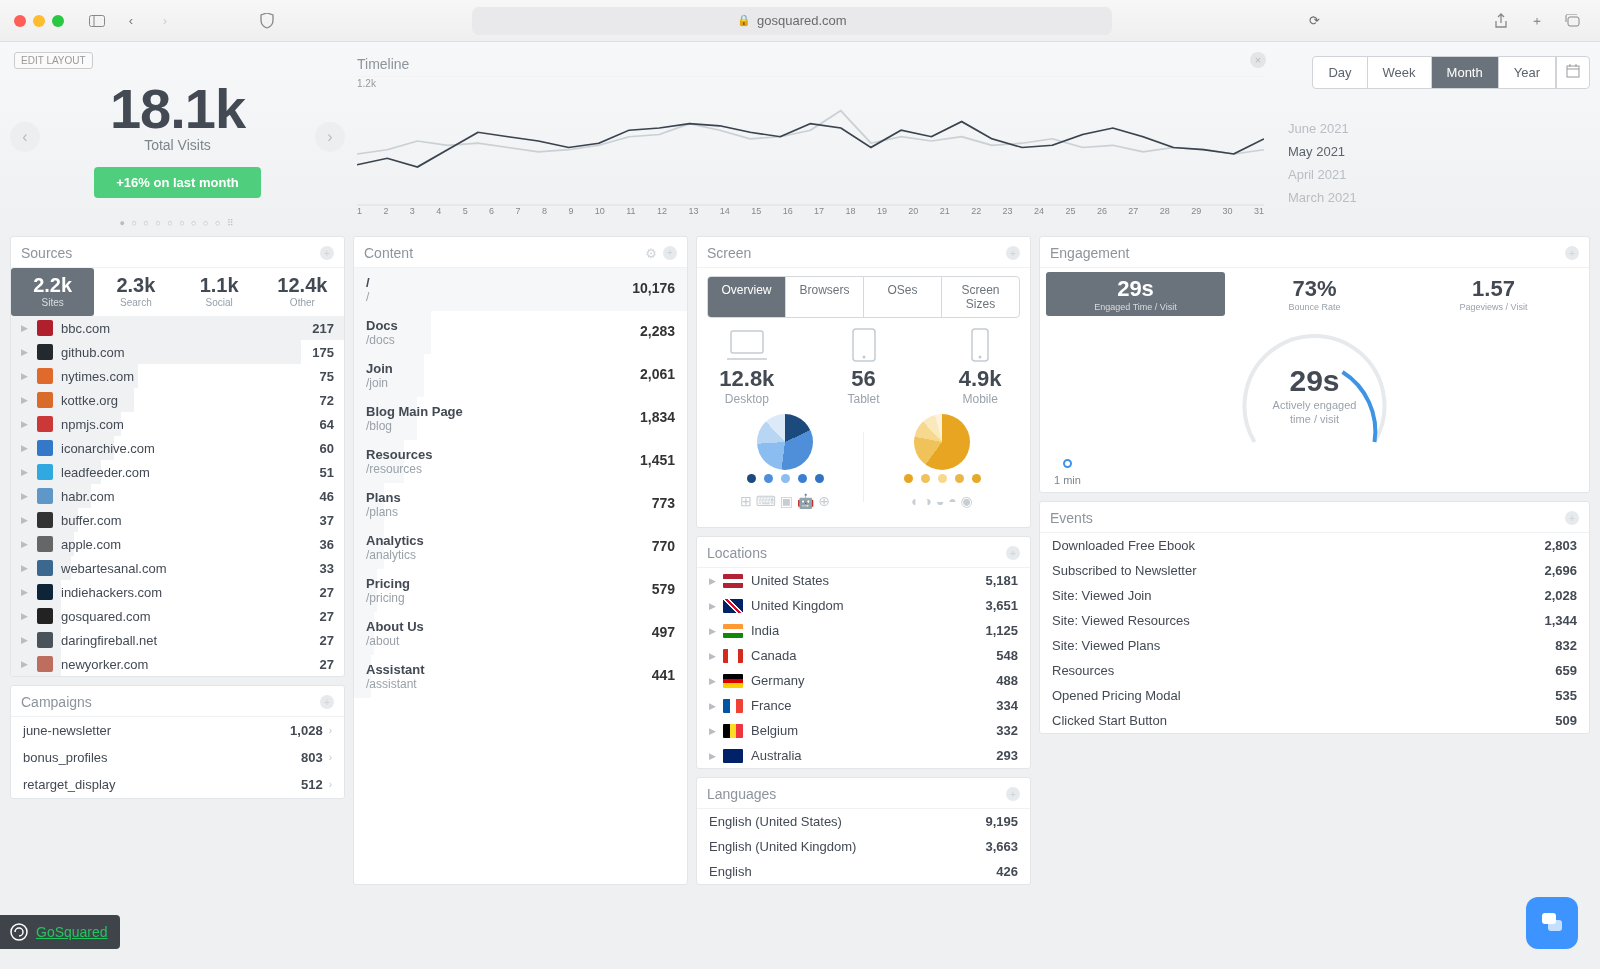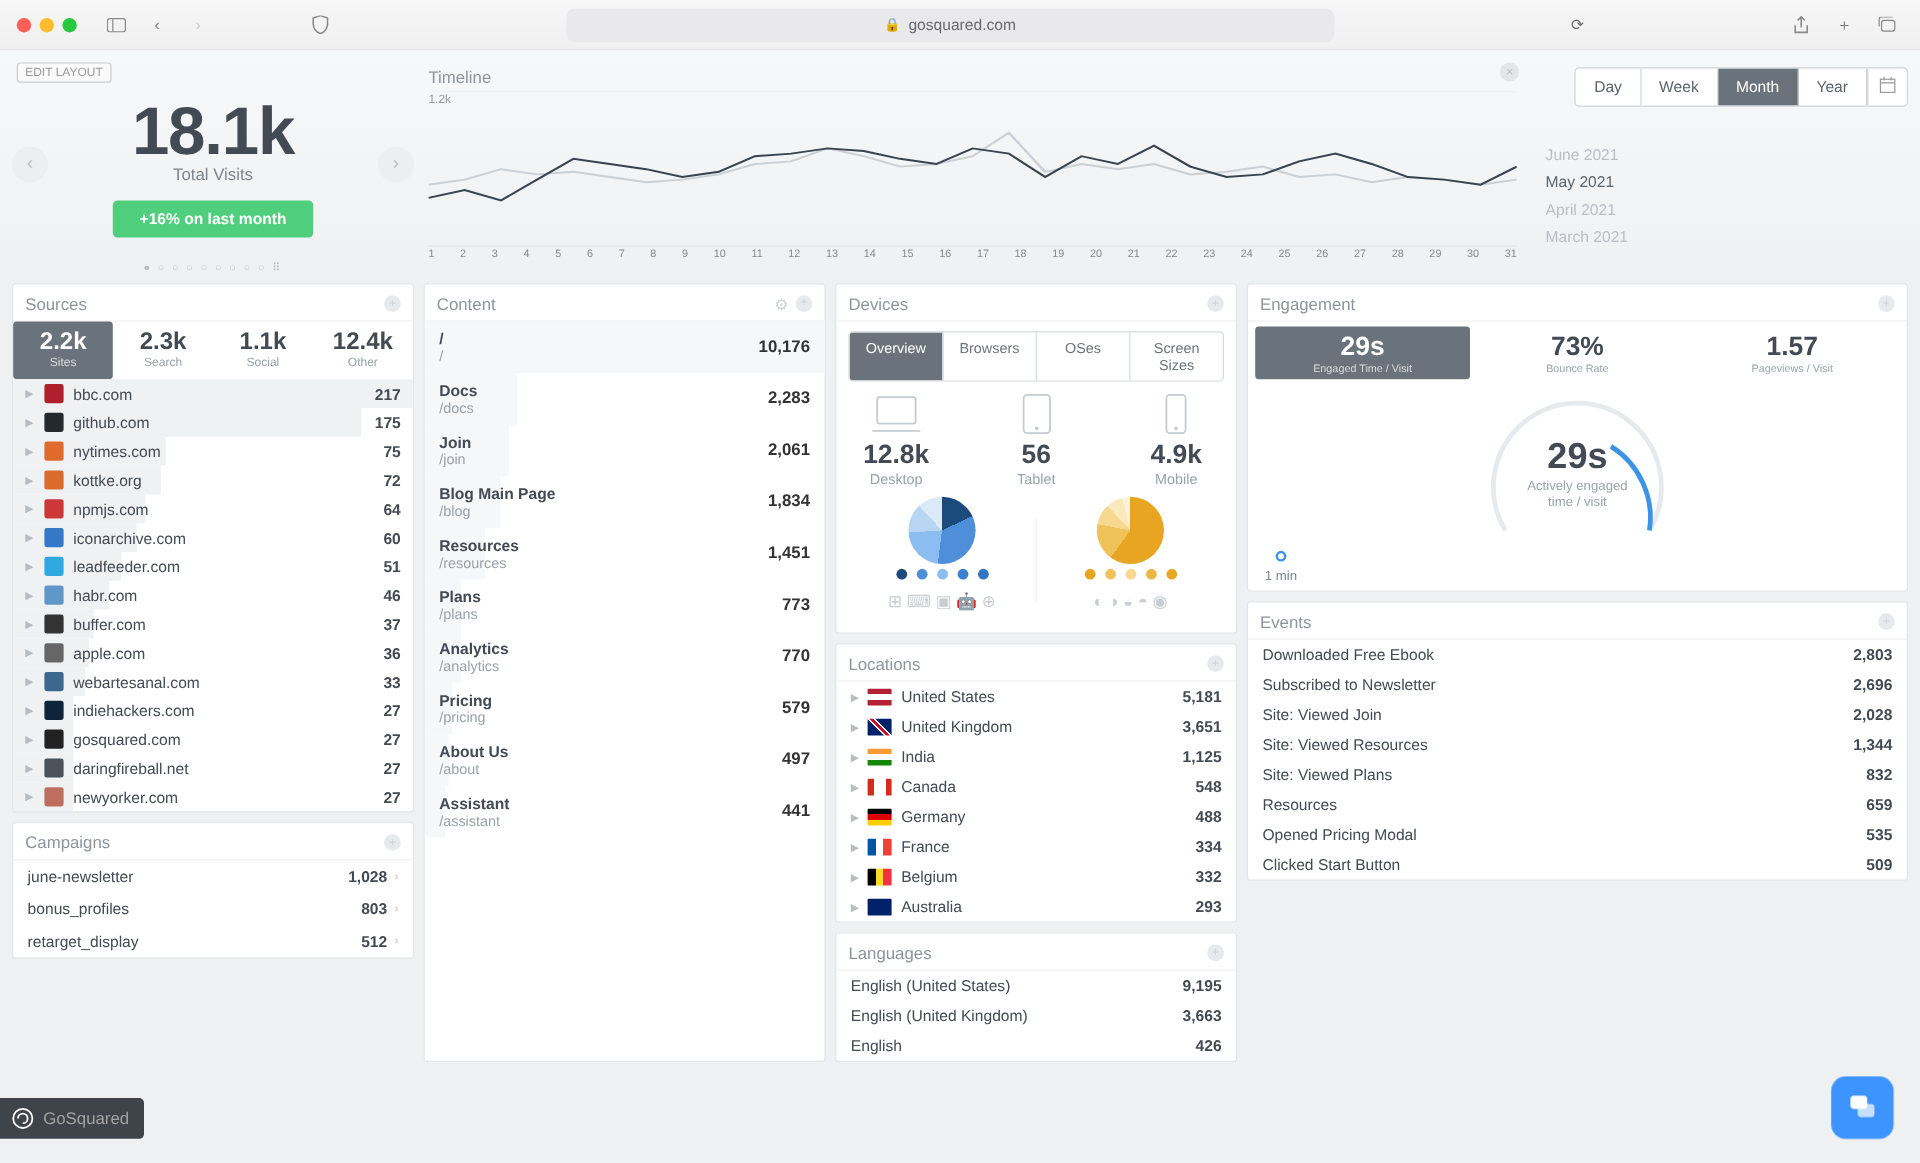--- a/index.html
+++ b/index.html
@@ -99,21 +99,21 @@
   .gc-val{font-size:30px;font-weight:600;color:#434a54;}
   .gc-lab{font-size:11px;color:#9aa2ab;line-height:1.3;}
   .gauge-legend{position:absolute;left:14px;bottom:6px;font-size:11px;color:#7e858c;display:flex;align-items:center;gap:6px;flex-direction:column;}
   .gl-dot{width:9px;height:9px;border-radius:50%;border:2px solid #3e94e4;}
 
   .simple-row{display:flex;align-items:center;padding:5px 12px;font-size:13px;color:#434a54;}
   .simple-row .v{margin-left:auto;font-weight:600;}
   .flag{width:20px;height:14px;border-radius:1px;margin-right:8px;display:inline-block;vertical-align:middle;background:#ccc;}
   .chev{color:#c2c7cc;margin-left:6px;font-size:10px;}
 
-  .gosquared-badge{position:fixed;left:0;bottom:20px;background:#3f444a;color:#a3a3a3;padding:8px 12px 8px 10px;border-radius:0 4px 4px 0;font-size:14px;display:flex;align-items:center;gap:8px;}
+  .gosquared-badge{position:fixed;left:0;bottom:20px;background:#3f444a;color:#22c55e;padding:8px 12px 8px 10px;border-radius:0 4px 4px 0;font-size:14px;display:flex;align-items:center;gap:8px;text-decoration:underline;}
   .chat-btn{position:fixed;right:22px;bottom:20px;width:52px;height:52px;border-radius:12px;background:#3e94ff;display:flex;align-items:center;justify-content:center;color:#fff;}
   .camp-row{display:flex;align-items:center;padding:6px 12px;font-size:13px;color:#434a54;}
   .camp-row .v{margin-left:auto;font-weight:600;}
 
   svg{display:block;}
 </style>
 </head>
 <body>
 
 <div class="browser-toolbar">
@@ -504,21 +504,21 @@
               <div class="cr-path">/assistant</div>
               <div class="cr-val">441</div>
             </div>
           </div>
     </div>
   </div>
 
   <div class="col" style="flex:0 0 335px">
     <div class="panel">
       <div class="panel-h">
-        <div class="panel-title">Devices</div>
+        <div class="panel-title">Screen</div>
         <div class="panel-icons">
               <div class="icon-circle">+</div>
             </div>
       </div>
       <div class="device-tabs" id="device-tabs">
             <div class="device-tab active">Overview</div>
             <div class="device-tab">Browsers</div>
             <div class="device-tab">OSes</div>
             <div class="device-tab">Screen Sizes</div>
           </div>

